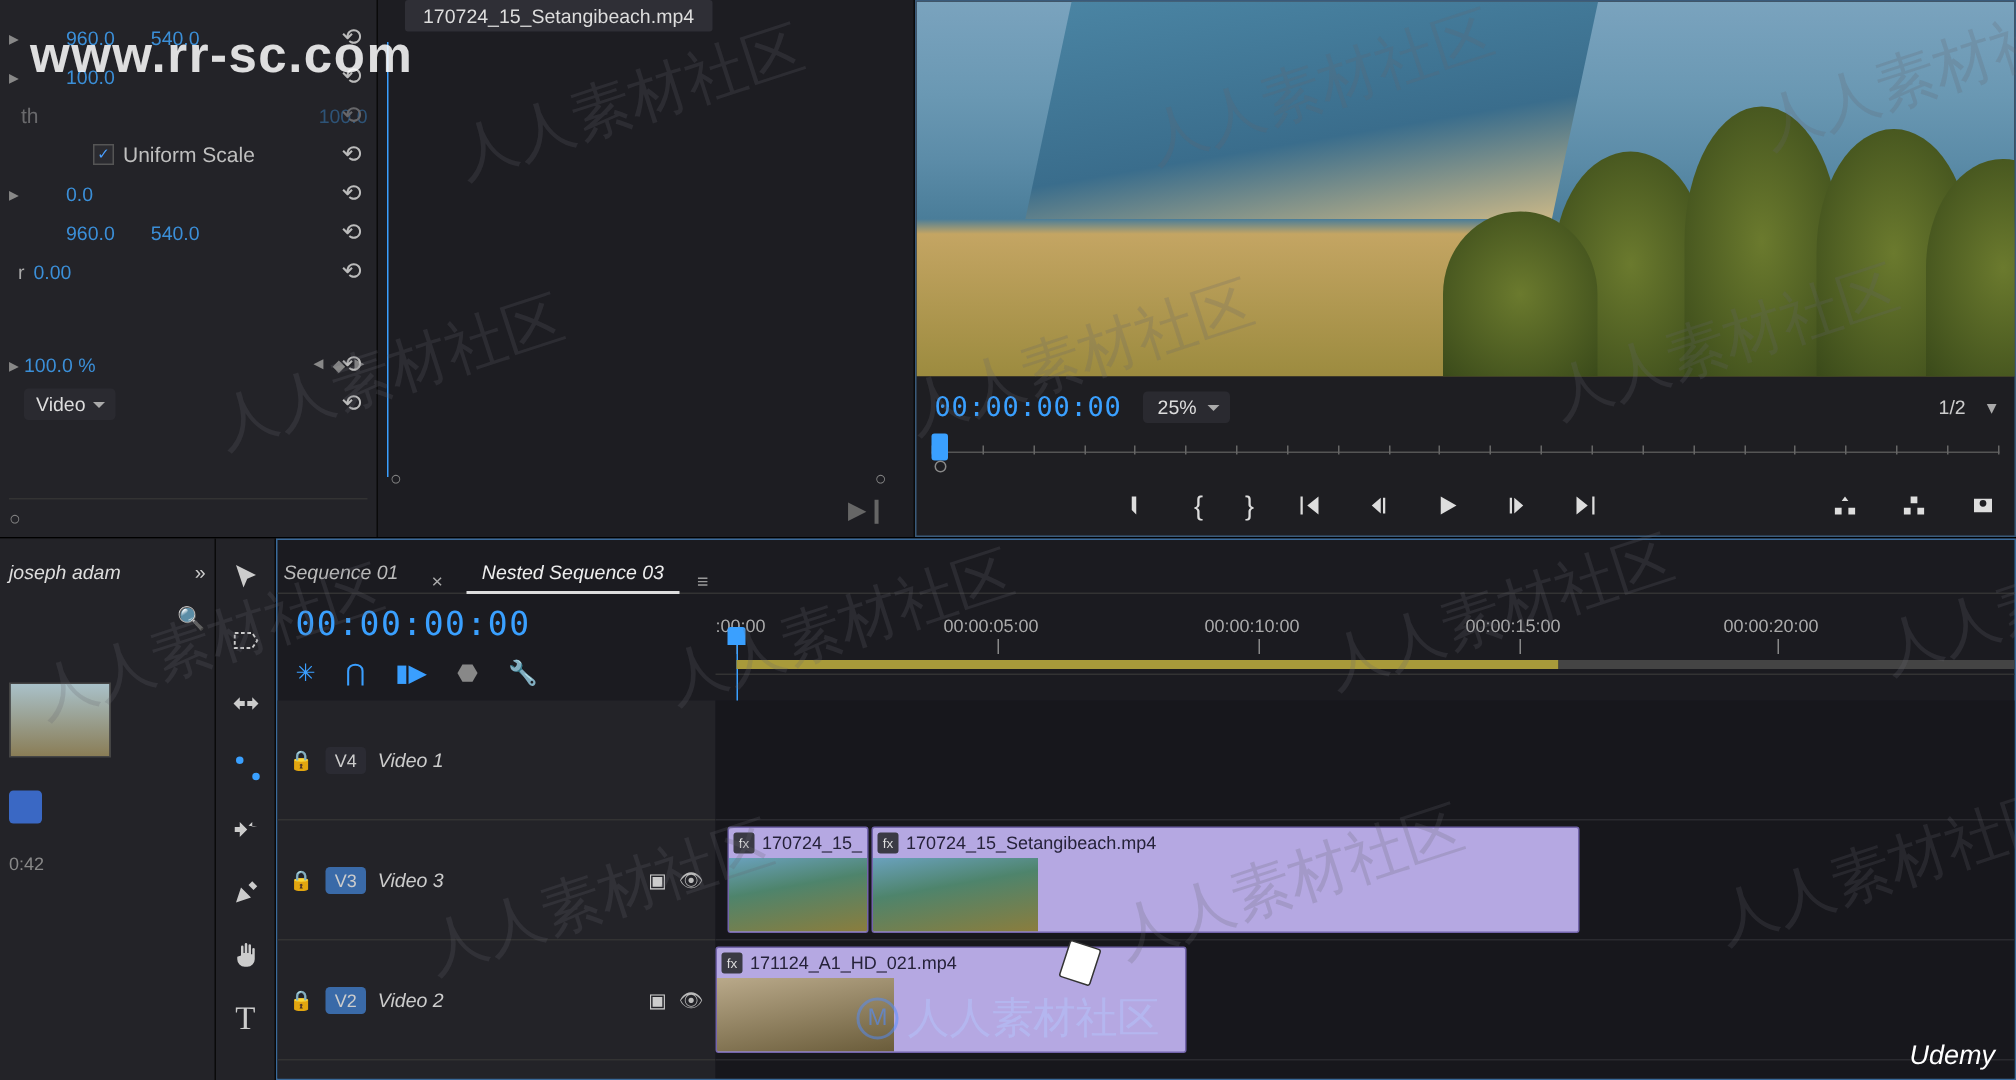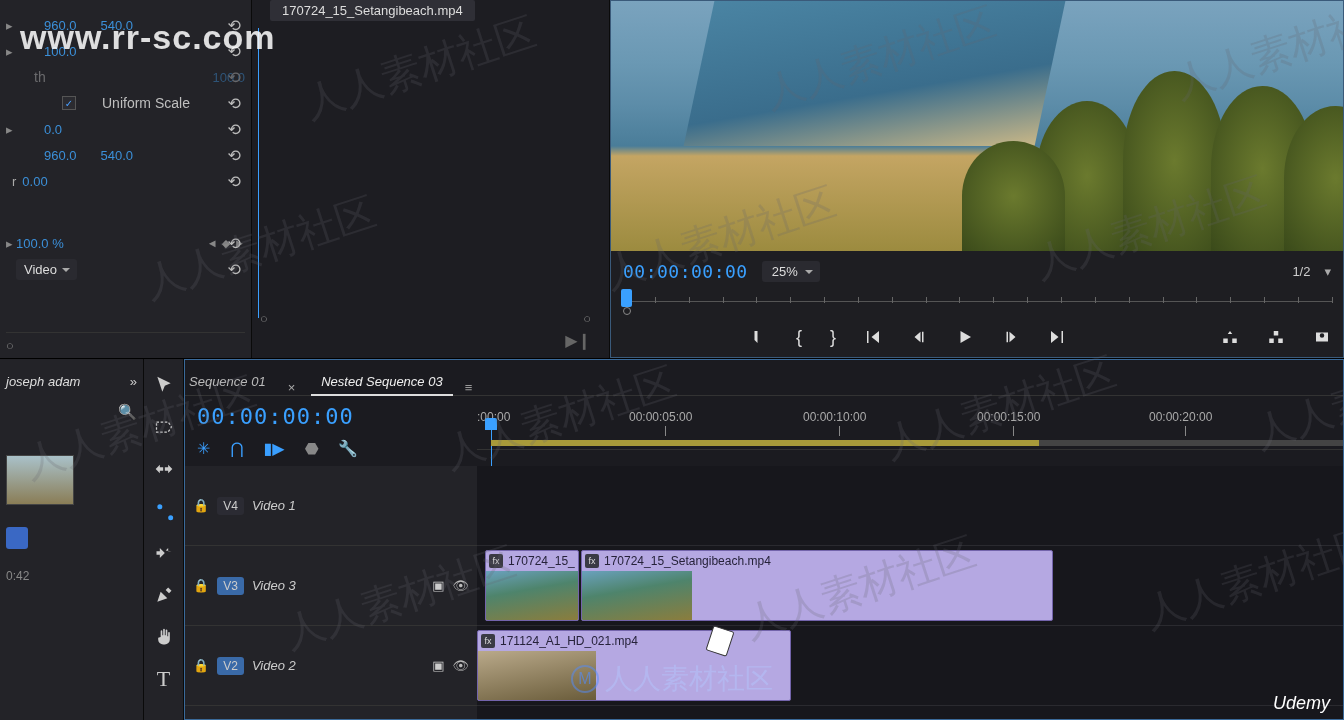--- a/index.html
+++ b/index.html
@@ -9,21 +9,21 @@
 .watermark-hanzi { position: absolute; color: rgba(100,100,110,0.22); font-size: 40px; z-index: 90; pointer-events: none; transform: rotate(-18deg); font-weight: 500; white-space: nowrap; }
 .watermark-logo { position: absolute; bottom: 22px; left: 50%; transform: translateX(-50%); font-size: 28px; color: rgba(180,200,255,0.45); z-index: 95; display: flex; align-items: center; gap: 6px; }
 .wm-logo-circle { width: 28px; height: 28px; border: 2px solid rgba(80,140,255,0.5); border-radius: 50%; display: inline-flex; align-items: center; justify-content: center; font-size: 16px; color: rgba(80,140,255,0.6); }
 .udemy-logo { position: absolute; bottom: 6px; right: 14px; font-style: italic; color: #fff; font-size: 18px; z-index: 96; }
 
 
 .top-region { display: flex; height: 358px; }
 .effect-controls { width: 252px; background: #232328; border-right: 1px solid #0a0a0a; padding: 0 6px; display: flex; flex-direction: column; }
 .ec-row { display: flex; align-items: center; height: 26px; position: relative; }
 .ec-val { color: #3b8fd8; font-size: 13px; cursor: ew-resize; }
-.ec-label { color: #bfbfbf; flex: 1; font-size: 14px; margin-left: 20px; }
+.ec-label { color: #bfbfbf; flex: 1; font-size: 14px; }
 .ec-checkbox { width: 14px; height: 14px; background: #2b2b30; border: 1px solid #555; margin-right: 6px; display: inline-flex; align-items: center; justify-content: center; color: #4a9fff; font-size: 10px; }
 .ec-kf { color: #888; font-size: 11px; margin-left: 4px; }
 .ec-reset { position: absolute; right: 4px; font-size: 16px; color: #bbb; cursor: pointer; }
 .ec-dropdown { background: #2a2a30; padding: 3px 20px 3px 8px; border-radius: 3px; position: relative; color: #ddd; }
 .ec-dropdown::after { content: ''; position: absolute; right: 7px; top: 9px; border: 4px solid transparent; border-top-color: #aaa; }
 .effect-timeline-gutter { width: 358px; background: #1d1d22; border-right: 1px solid #0a0a0a; position: relative; }
 .clip-header-tab { position: absolute; top: 0; left: 18px; background: #2f2f36; padding: 3px 12px; font-size: 13px; color: #ddd; border-radius: 2px; }
 .effect-play { position: absolute; bottom: 8px; right: 18px; color: #666; font-size: 16px; }
 
 .program-monitor { flex: 1; background: #1e1e22; display: flex; flex-direction: column; border: 1px solid #3a5a7a; }

